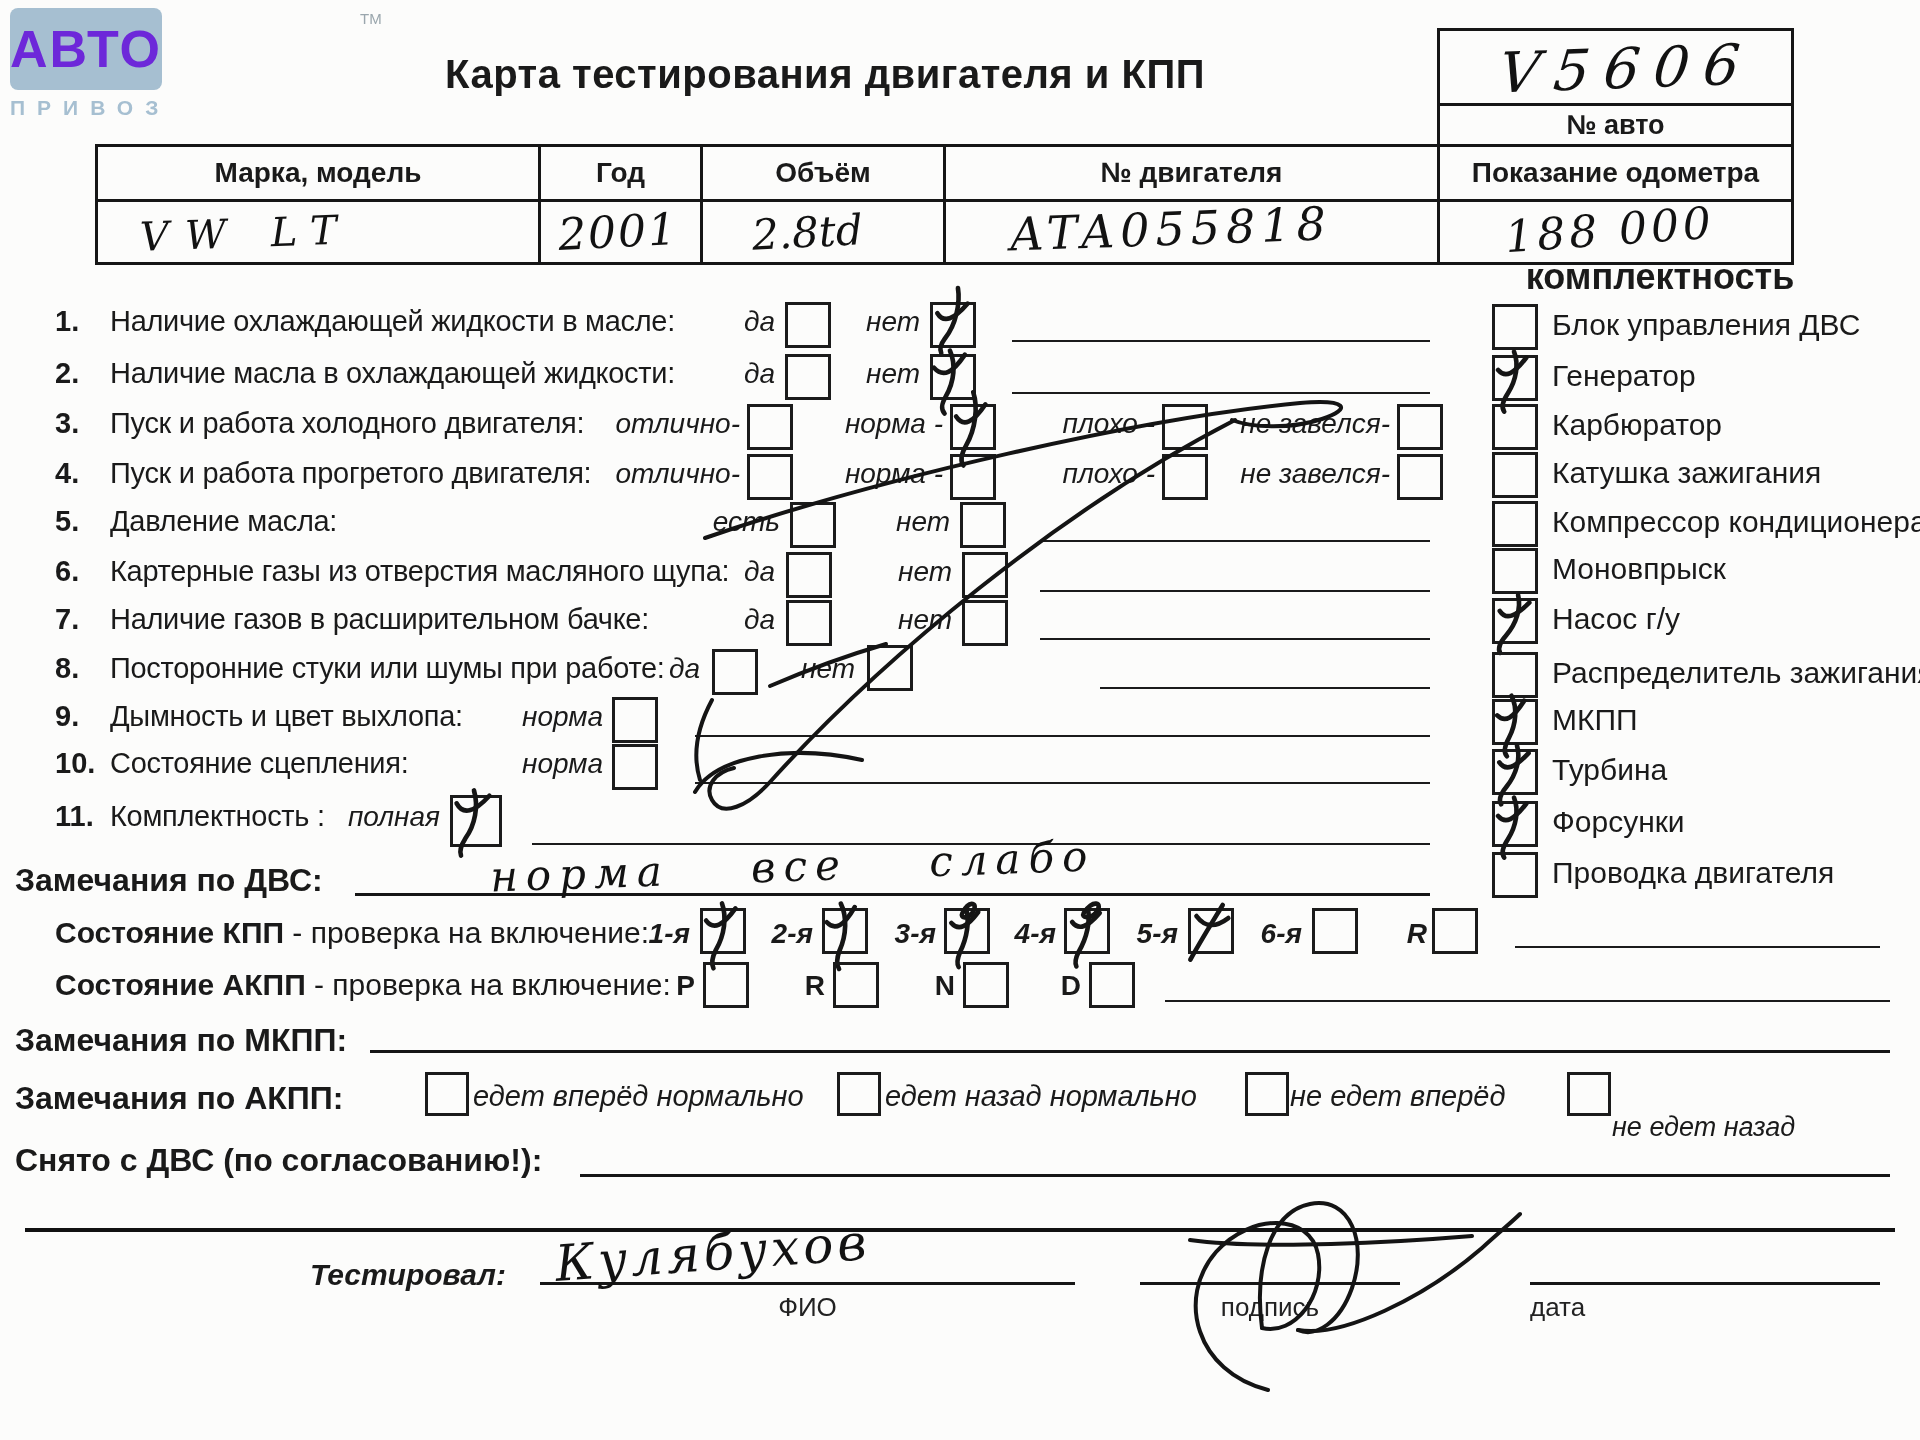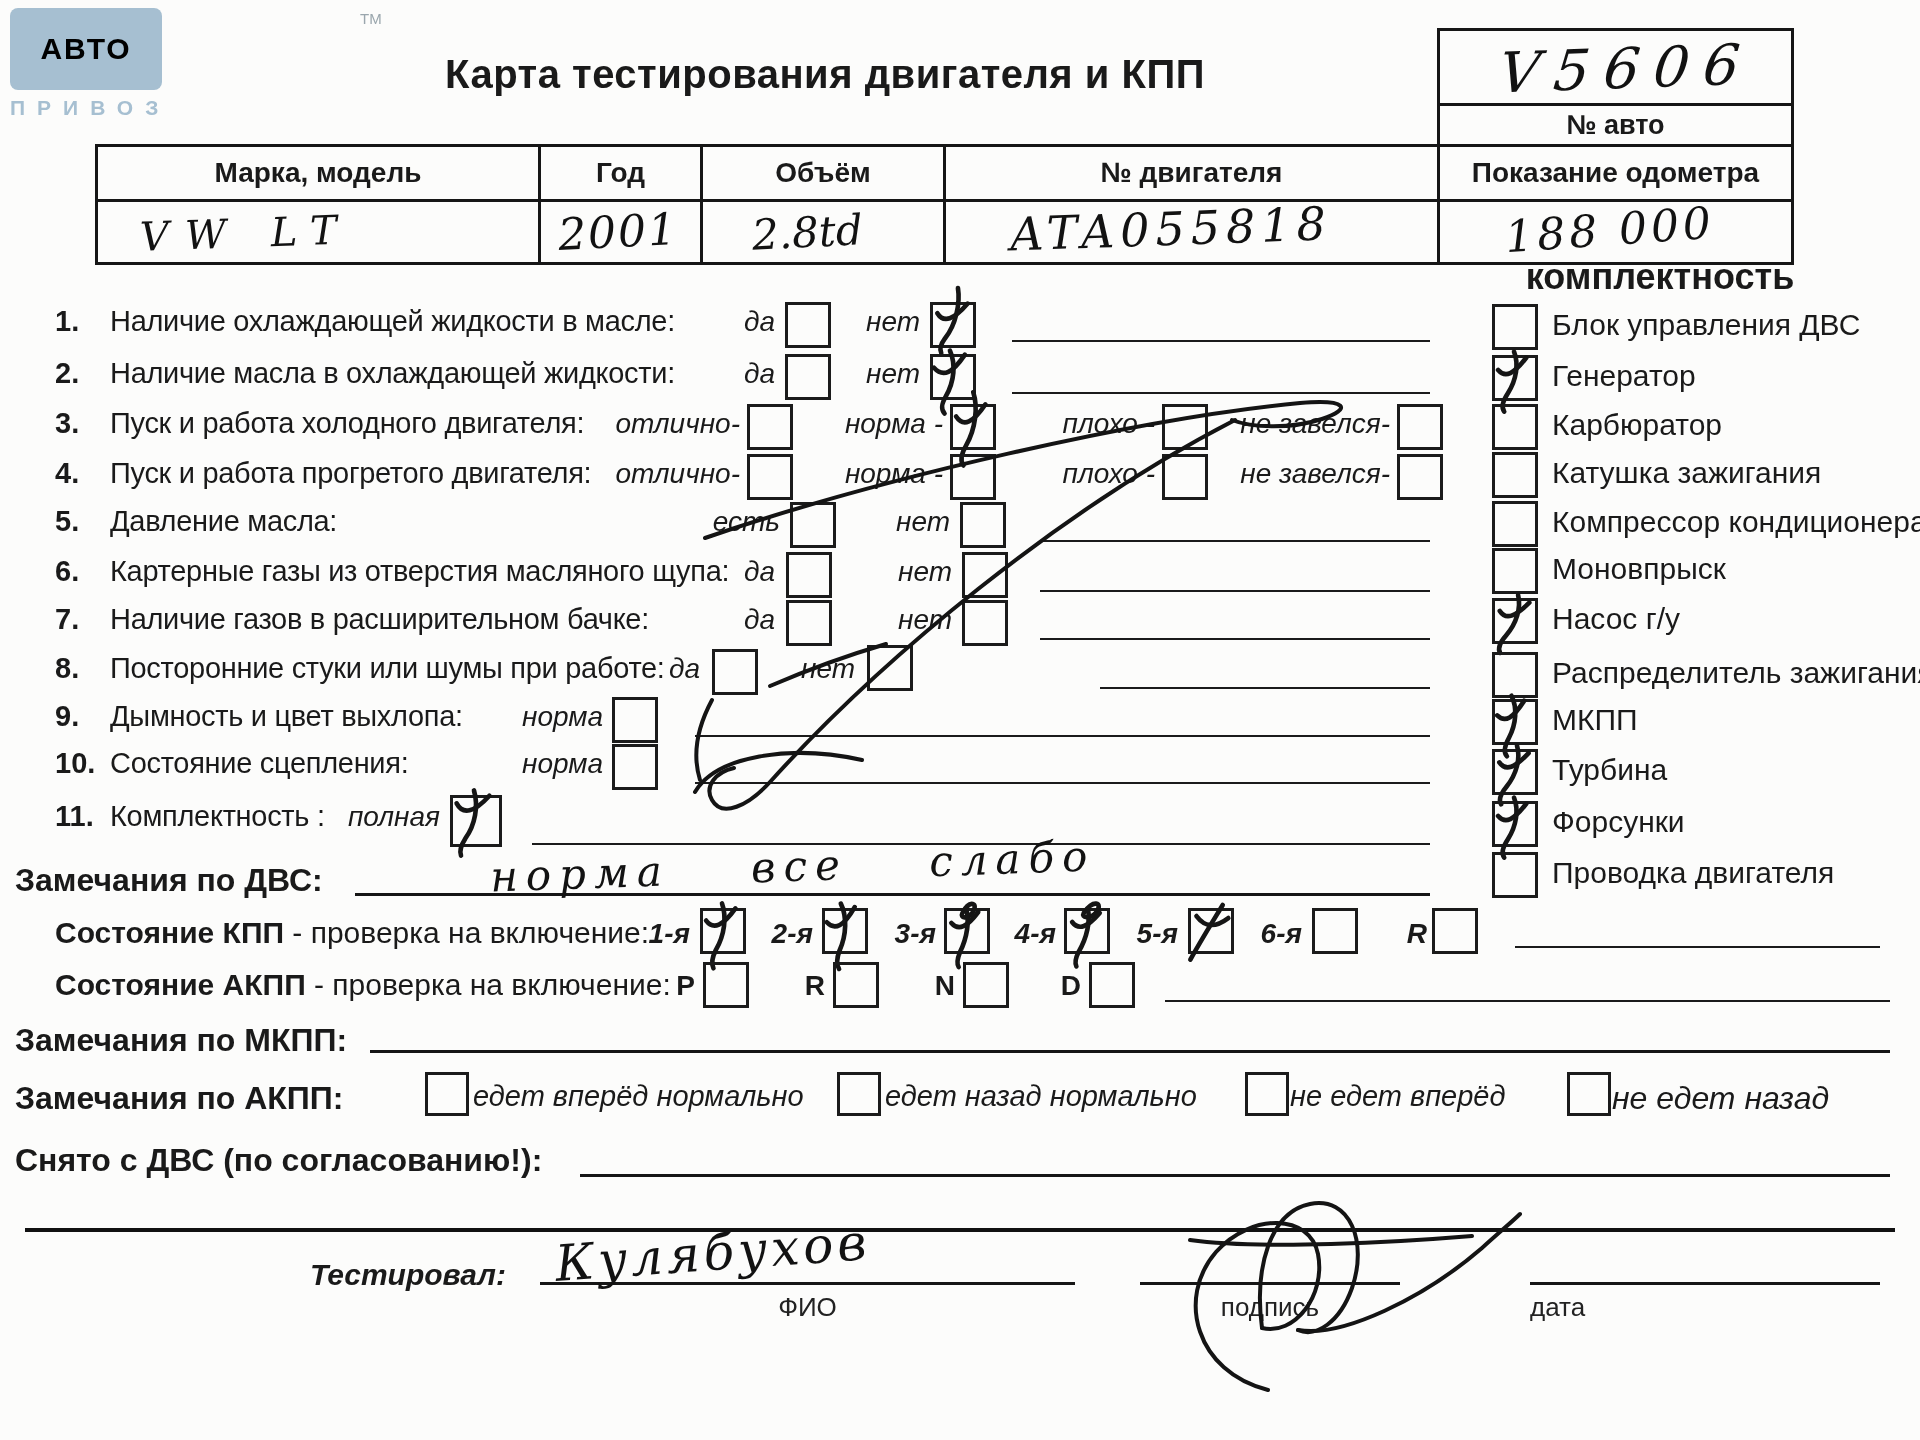--- a/index.html
+++ b/index.html
@@ -29,21 +29,21 @@
   .small{font-size:26px;color:#222}
   .overlay{position:absolute;left:0;top:0;pointer-events:none}
   .overlay path{fill:none;stroke:#141414;stroke-width:4;stroke-linecap:round}
 </style>
 </head>
 <body>
 
 <div class="page">
 
   <div class="abs" style="left:10px;top:8px;width:152px;height:82px;background:#a6bfd1;border-radius:8px;display:flex;align-items:center;justify-content:center">
-    <span style="color:#000000;font-weight:bold;font-size:30px;letter-spacing:2px">АВТО</span>
+    <span style="color:#6d28d9;font-weight:bold;font-size:52px;letter-spacing:2px">АВТО</span>
   </div>
   <div class="abs" style="left:10px;top:96px;width:152px;display:flex;justify-content:space-between;color:#a6bfd1;font-weight:bold;font-size:21px">
     <span style="letter-spacing:12px">ПРИВОЗ</span>
   </div>
   <div class="abs" style="left:360px;top:10px;font-size:15px;color:#9aa6ad">TM</div>
 
   <div class="abs b" style="left:300px;top:52px;width:1050px;text-align:center;font-size:40px;letter-spacing:0.5px">Карта тестирования двигателя  и КПП</div>
 
   <div class="vcell" style="left:1437px;top:28px;width:357px;height:78px"></div>
   <div class="hw" style="left:1500px;top:36px;font-size:56px;letter-spacing:14px;transform:skewX(-8deg) rotate(-2deg)">V5606</div>
@@ -305,21 +305,21 @@
   <div class="line3" style="left:370px;top:1050px;width:1520px"></div>
 
   <div class="seclbl" style="left:15px;top:1080px">Замечания по АКПП:</div>
   <span class="sbox" style="left:425px;top:1072px"></span>
   <div class="abs i" style="left:473px;top:1080px;font-size:29px">едет вперёд нормально</div>
   <span class="sbox" style="left:837px;top:1072px"></span>
   <div class="abs i" style="left:885px;top:1080px;font-size:29px">едет назад нормально</div>
   <span class="sbox" style="left:1245px;top:1072px"></span>
   <div class="abs i" style="left:1290px;top:1080px;font-size:29px">не едет вперёд</div>
   <span class="sbox" style="left:1567px;top:1072px"></span>
-  <div class="abs i" style="left:1612px;top:1080px;font-size:32px">не едет назад</div>
+  <div class="abs i" style="left:1612px;top:1112px;font-size:27px">не едет назад</div>
 
   <div class="seclbl" style="left:15px;top:1142px">Снято с ДВС (по согласованию!):</div>
   <div class="line3" style="left:580px;top:1174px;width:1310px"></div>
 
   <div class="line4" style="left:25px;top:1228px;width:1870px"></div>
   <div class="abs b i" style="left:310px;top:1258px;font-size:30px">Тестировал:</div>
   <div class="line3" style="left:540px;top:1282px;width:535px"></div>
   <div class="hw" style="left:555px;top:1224px;font-size:50px;letter-spacing:4px;transform:rotate(-4deg)">Кулябухов</div>
   <div class="abs small" style="left:540px;top:1292px;width:535px;text-align:center">ФИО</div>
   <div class="line3" style="left:1140px;top:1282px;width:260px"></div>

